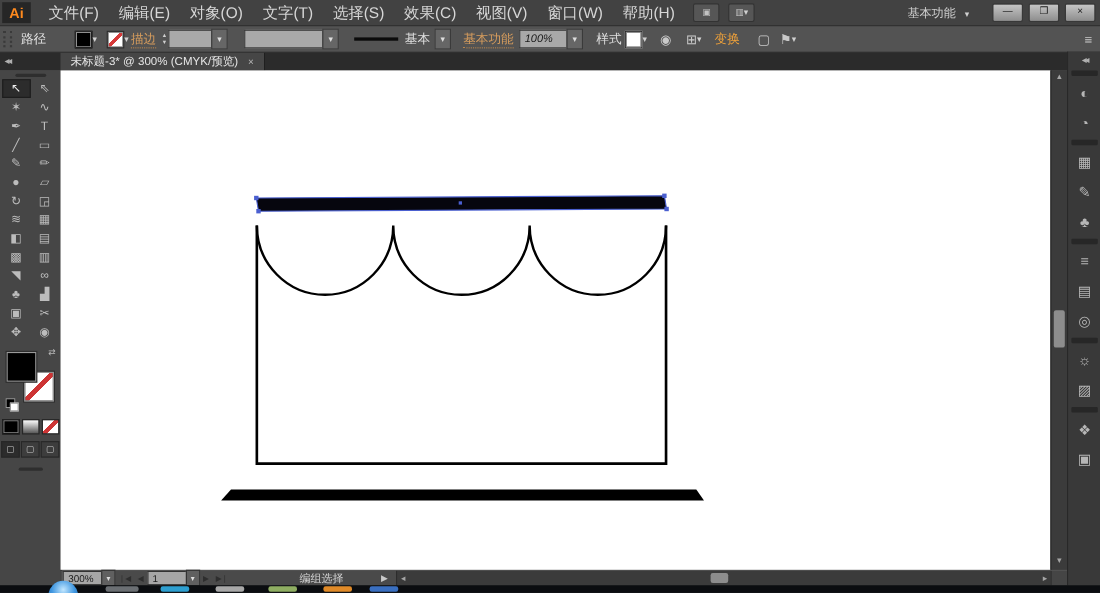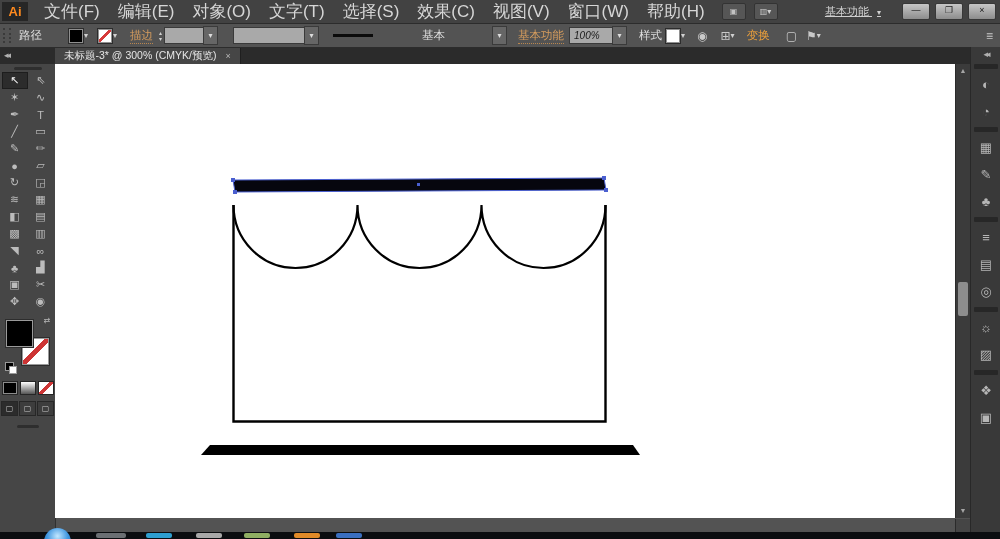--- a/index.html
+++ b/index.html
@@ -4,25 +4,25 @@
 <style>
   html,body{margin:0;padding:0;background:#000;}
   #app{position:relative;width:1000px;height:539px;overflow:hidden;background:#535353;
        font-family:"Liberation Sans","DejaVu Sans",sans-serif;cursor:default;-webkit-user-select:none;user-select:none;}
 
   
   .menubar{position:absolute;top:0;left:0;right:0;height:23px;background:#424242;
            border-bottom:1px solid #2c2c2c;display:flex;align-items:center;}
   .ai-logo{width:26px;height:19px;margin:0 7px 0 2px;background:#262626;color:#ff8a1e;
            font-weight:bold;font-size:13px;display:flex;align-items:center;justify-content:center;}
-  .menu-item{padding:0 9px;font-size:17px;color:#d6d6d6;line-height:23px;white-space:nowrap;}
+  .menu-item{padding:0 9px;font-size:14px;color:#d6d6d6;line-height:23px;white-space:nowrap;}
   .mb-icon{width:22px;height:15px;background:#565656;border:1px solid #333;color:#c3c3c3;font-size:8px;
            display:flex;align-items:center;justify-content:center;margin-left:8px;border-radius:2px;}
   .mb-right{margin-left:auto;display:flex;align-items:center;}
-  .workspace{font-size:11px;color:#cfcfcf;margin-right:16px;text-decoration:underline;}
+  .workspace{font-size:11px;color:#cfcfcf;margin-right:16px;}
   .workspace .caret{margin-left:5px;}
   .win-btn{width:26px;height:15px;margin-left:5px;background:linear-gradient(#c6c6c6,#8d8d8d);
            border:1px solid #383838;border-radius:2px;color:#1b1b1b;font-size:9px;line-height:13px;text-align:center;}
   .win-btn.close{margin-right:4px;}
 
   
   .ctrlbar{position:absolute;top:24px;left:0;right:0;height:23px;background:#535353;
            border-bottom:1px solid #2c2c2c;display:flex;align-items:center;font-size:11.5px;color:#e0e0e0;}
   .grip{width:4px;height:15px;margin-left:3px;border-left:2px dotted #3a3a3a;border-right:2px dotted #3a3a3a;}
   .lbl{margin-left:8px;white-space:nowrap;}
@@ -151,34 +151,34 @@
     <div class="grip"></div>
     <span class="lbl">路径</span>
     <div class="fsel" style="margin-left:26px;">
       <div class="sw black"></div>
       <span class="caret">▾</span>
     </div>
     <div class="fsel" style="margin-left:9px;">
       <div class="sw none"></div>
       <span class="caret">▾</span>
     </div>
-    <span class="link" style="margin-left:13px;">描边</span>
+    <span class="link" style="margin-left:2px;">描边</span>
     <div class="stepper">
       <span>▴</span>
         <span>▾</span>
     </div>
     <div class="fsel" style="margin-left:2px;">
       <div class="field" style="width:30px;"></div>
       <div class="fbtn">▾</div>
     </div>
     <div class="fsel" style="margin-left:15px;">
       <div class="field" style="width:62px;"></div>
       <div class="fbtn">▾</div>
     </div>
-    <div class="fsel" style="margin-left:14px;gap:43px;">
+    <div class="fsel" style="margin-left:14px;">
       <div class="line-prev"></div>
       <span style="margin-left:6px;">基本</span>
       <div class="fbtn" style="margin-left:4px;">▾</div>
     </div>
     <span class="link" style="margin-left:11px;">基本功能</span>
     <div class="fsel" style="margin-left:5px;">
       <div class="field" style="width:34px;font-style:italic;">100%</div>
       <div class="fbtn">▾</div>
     </div>
     <span class="lbl" style="margin-left:12px;">样式</span>
@@ -298,20 +298,41 @@
     <div class="dock-btn">▤</div>
     <div class="dock-btn">◎</div>
     <div class="dock-sep"></div>
     <div class="dock-btn">☼</div>
     <div class="dock-btn">▨</div>
     <div class="dock-sep"></div>
     <div class="dock-btn">❖</div>
     <div class="dock-btn">▣</div>
   </div>
 
+  <div class="statusbar">
+    <div class="fsel" style="margin-left:2px;">
+      <div class="sb-field">300%</div>
+      <div class="sb-fbtn">▾</div>
+    </div>
+    <span class="sb-nav">❘◀</span>
+    <span class="sb-nav">◀</span>
+    <div class="fsel">
+      <div class="sb-field">1</div>
+      <div class="sb-fbtn">▾</div>
+    </div>
+    <span class="sb-nav">▶</span>
+    <span class="sb-nav">▶❘</span>
+    <span class="sb-tool">编组选择</span>
+    <span class="sb-expand">▶</span>
+    <div class="hsb">
+      <span class="h-left">◂</span>
+      <div class="thumb"></div>
+      <span class="h-right">▸</span>
+    </div>
+  </div>
   <div class="sb-corner"></div>
 
   <div class="taskbar">
     <div class="orb"></div>
     <div class="tk" style="left:96px;width:30px;background:#6b6f73;"></div>
     <div class="tk" style="left:146px;background:#2e9fd0;"></div>
     <div class="tk" style="left:196px;background:#a8a8a8;"></div>
     <div class="tk" style="left:244px;background:#8fae62;"></div>
     <div class="tk" style="left:294px;background:#e08a28;"></div>
     <div class="tk" style="left:336px;background:#3a6fc0;"></div>

